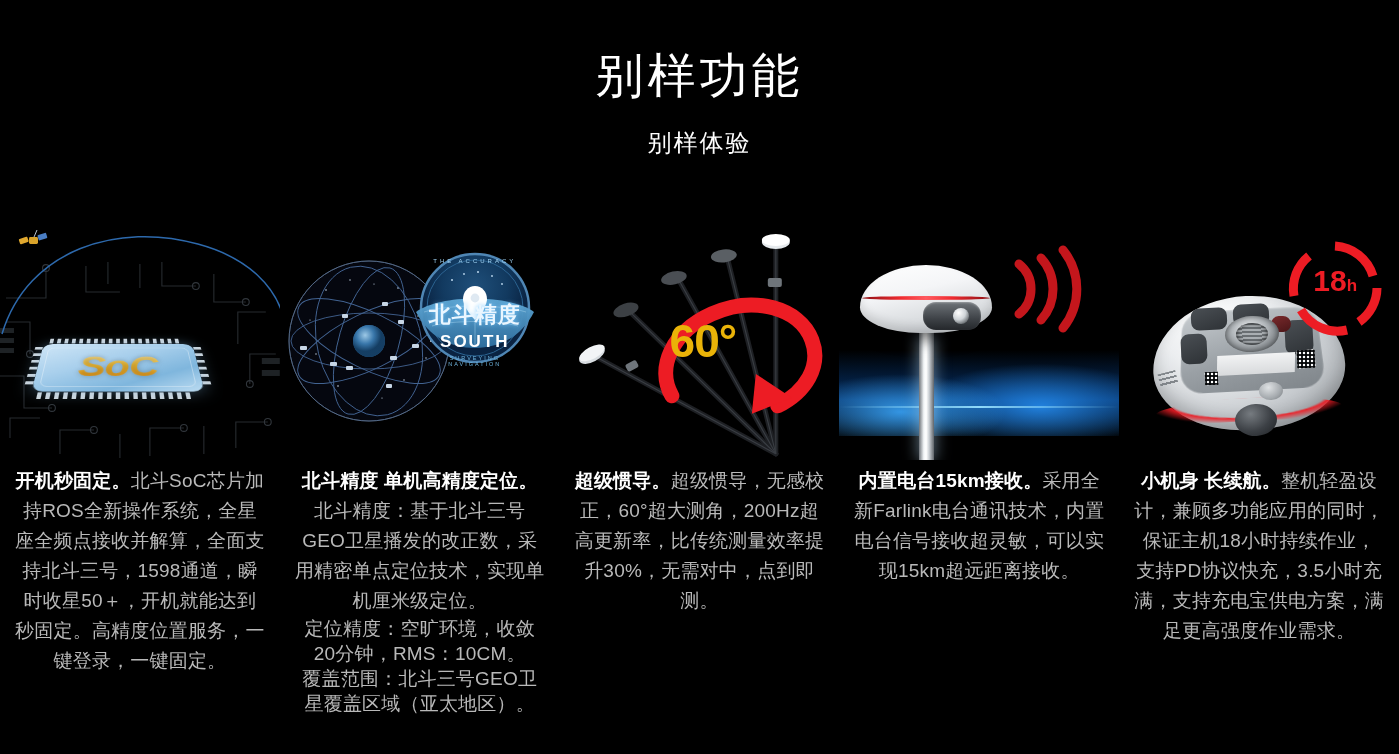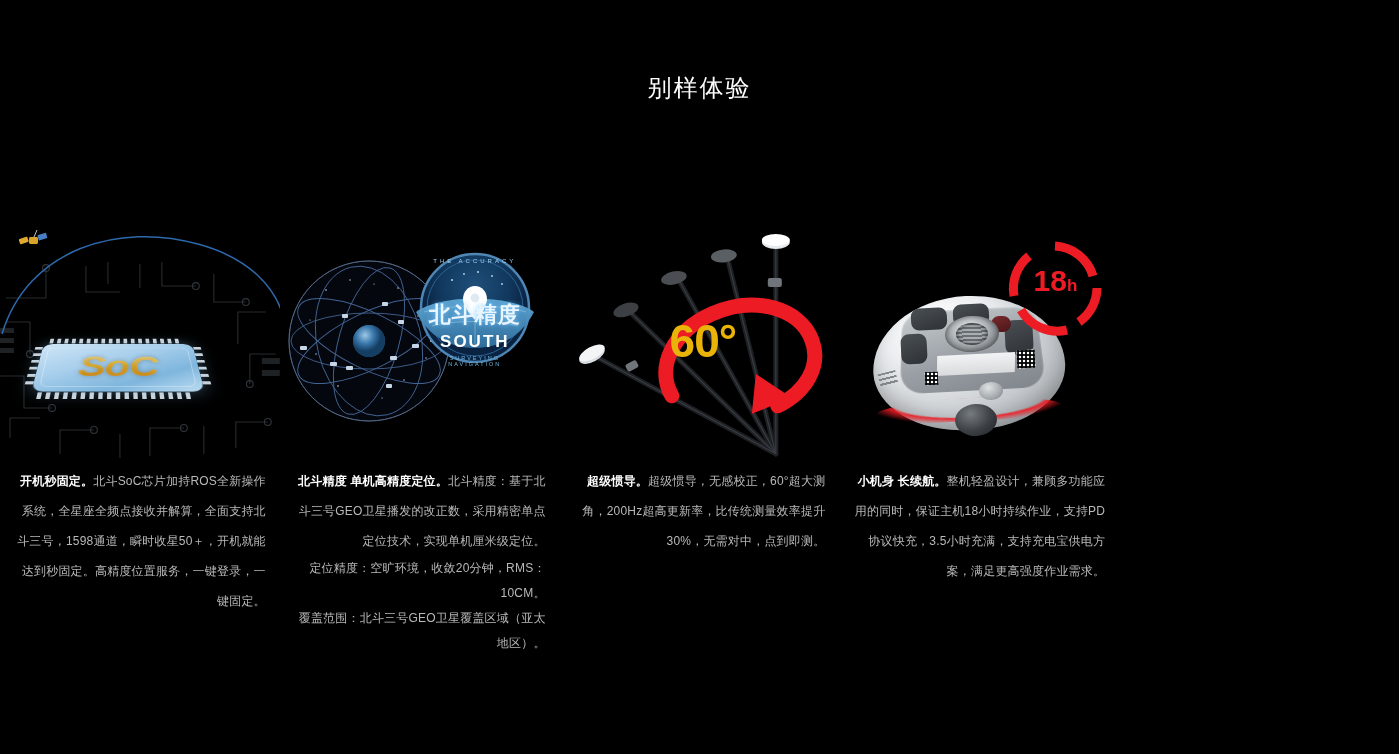--- a/index.html
+++ b/index.html
@@ -30,22 +30,22 @@
   }
   .col { width:279.8px; position:relative; }
 
   .fig {
     position:relative; width:100%; height:238px; overflow:hidden;
     background:#000;
   }
 
   .caption {
     padding:6px 14px 0 14px;
-    font-size:12px; line-height:30px; color:#b9b9b9;
-    letter-spacing:0.2px; text-align:right;
+    font-size:19px; line-height:30px; color:#b9b9b9;
+    letter-spacing:0.2px; text-align:center;
   }
   .caption .lead { color:#ffffff; font-weight:bold; }
   .caption .tight { display:block; line-height:25px; }
 
   
   .f1-bg { position:absolute; inset:0; background:#000; }
   .f1-traces { position:absolute; left:0; top:36px; width:100%; height:202px; opacity:.85; }
   .f1-chip {
     position:absolute; left:38px; top:110px; width:160px; height:68px;
     transform: perspective(320px) rotateX(46deg);
@@ -234,20 +234,21 @@
     font-family:"Liberation Sans",sans-serif;
   }
   .f5-18h-txt small { font-size:17px; }
 </style>
 </head>
 <body>
 
 <div class="page">
 
   <div class="header">
+    <div class="main-title">别样功能</div>
     <div class="sub-title">别样体验</div>
   </div>
 
   <div class="cols">
 
     <div class="col">
       <div class="fig">
         <div class="f1-bg"></div>
         <svg class="f1-traces" viewBox="0 0 280 202">
           <g stroke="#2e3338" stroke-width="1.1" fill="none">
@@ -504,20 +505,41 @@
           <path d="M196,152 L232,176 L192,192 Z" fill="#ed1c24"></path>
         </svg>
         <div class="f3-deg">60°</div>
       </div>
 
       <div class="caption">
         <span class="lead">超级惯导。</span><span>超级惯导，无感校正，60°超大测角，200Hz超高更新率，比传统测量效率提升30%，无需对中，点到即测。</span>
       </div>
     </div>
 
+    <div class="col">
+      <div class="fig">
+        <div class="f4-waveband"></div>
+        <div class="f4-waveline"></div>
+        <div class="f4-pole"></div>
+        <div class="f4-body"></div>
+        <div class="f4-redband"></div>
+        <div class="f4-lens"></div>
+        <svg class="f4-waves" viewBox="0 0 100 100">
+          <g fill="none" stroke="#c4161c" stroke-width="9" stroke-linecap="round">
+            <path d="M20,74 A32,32 0 0 0 20,24"></path>
+            <path d="M42,80 A46,46 0 0 0 42,18"></path>
+            <path d="M64,88 A62,62 0 0 0 64,10"></path>
+          </g>
+        </svg>
+      </div>
+
+      <div class="caption">
+        <span class="lead">内置电台15km接收。</span><span>采用全新Farlink电台通讯技术，内置电台信号接收超灵敏，可以实现15km超远距离接收。</span>
+      </div>
+    </div>
 
     <div class="col">
       <div class="fig">
         <div class="f5-body"></div>
         <div class="f5-redring"></div>
         <div class="f5-top"></div>
         <div class="f5-pad f5-p1"></div>
         <div class="f5-pad f5-p2"></div>
         <div class="f5-pad f5-p3"></div>
         <div class="f5-pad f5-p4"></div>

